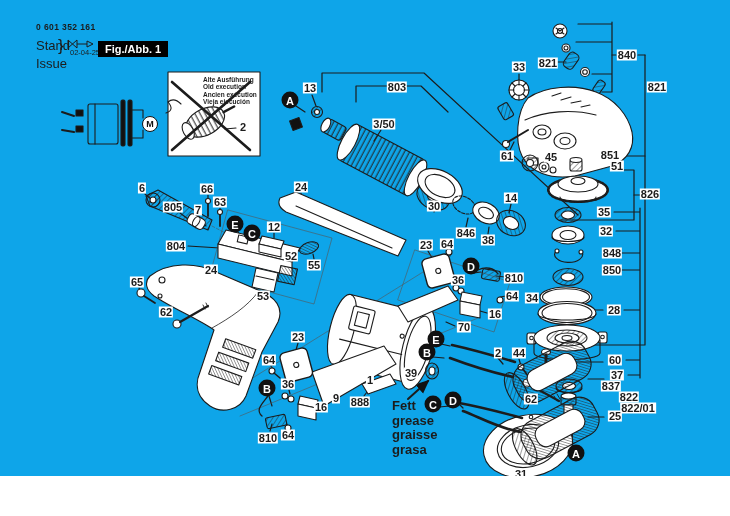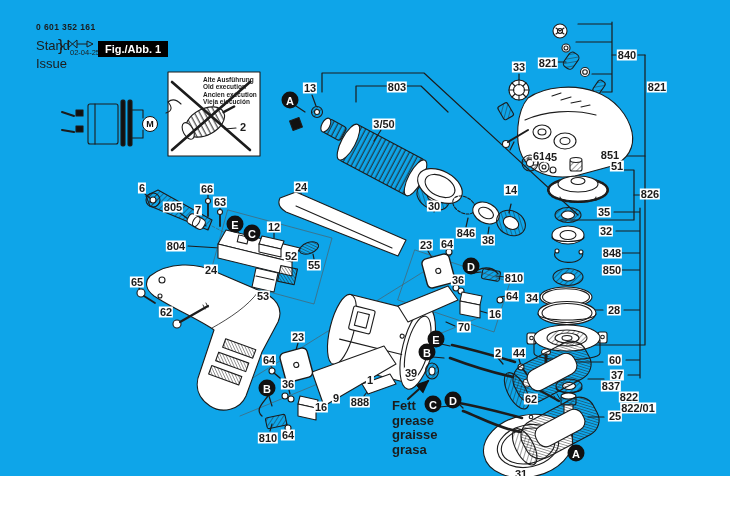--- a/index.html
+++ b/index.html
@@ -400,28 +400,28 @@
     </div>
 
   <div class="layer" id="label-layer">
       <div class="plabel" style="left: 243px; top: 127px;">2</div>
       <div class="plabel" style="left: 310px; top: 88px;">13</div>
       <div class="plabel" style="left: 397px; top: 87px;">803</div>
       <div class="plabel" style="left: 384px; top: 124px;">3/50</div>
       <div class="plabel" style="left: 434px; top: 206px;">30</div>
       <div class="plabel" style="left: 466px; top: 233px;">846</div>
       <div class="plabel" style="left: 488px; top: 240px;">38</div>
-      <div class="plabel" style="left: 511px; top: 190px;">14</div>
+      <div class="plabel" style="left: 511px; top: 198px;">14</div>
       <div class="plabel" style="left: 519px; top: 67px;">33</div>
       <div class="plabel" style="left: 548px; top: 63px;">821</div>
       <div class="plabel" style="left: 627px; top: 55px;">840</div>
       <div class="plabel" style="left: 657px; top: 87px;">821</div>
       <div class="plabel" style="left: 610px; top: 155px;">851</div>
       <div class="plabel" style="left: 617px; top: 166px;">51</div>
-      <div class="plabel" style="left: 507px; top: 156px; margin-left: 32px;">61</div>
+      <div class="plabel" style="left: 507px; top: 156px;">61</div>
       <div class="plabel" style="left: 551px; top: 157px;">45</div>
       <div class="plabel" style="left: 650px; top: 194px;">826</div>
       <div class="plabel" style="left: 604px; top: 212px;">35</div>
       <div class="plabel" style="left: 606px; top: 231px;">32</div>
       <div class="plabel" style="left: 612px; top: 253px;">848</div>
       <div class="plabel" style="left: 612px; top: 270px;">850</div>
       <div class="plabel" style="left: 532px; top: 298px;">34</div>
       <div class="plabel" style="left: 614px; top: 310px;">28</div>
       <div class="plabel" style="left: 615px; top: 360px;">60</div>
       <div class="plabel" style="left: 617px; top: 375px;">37</div>

